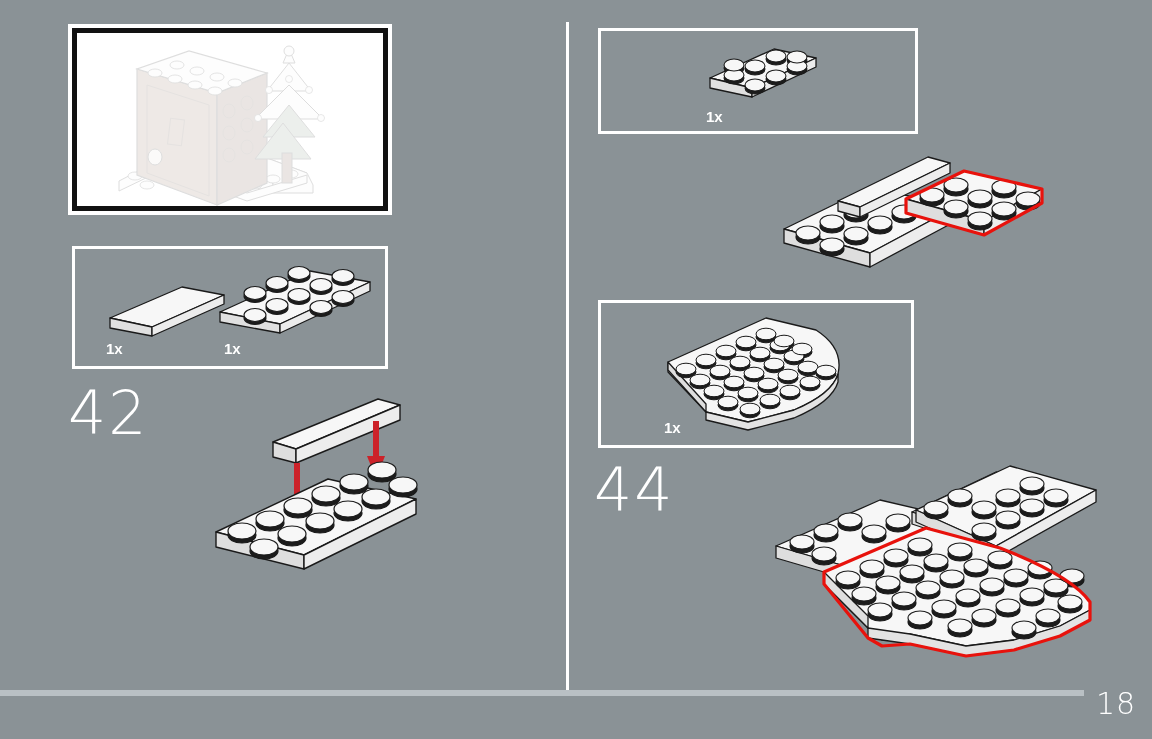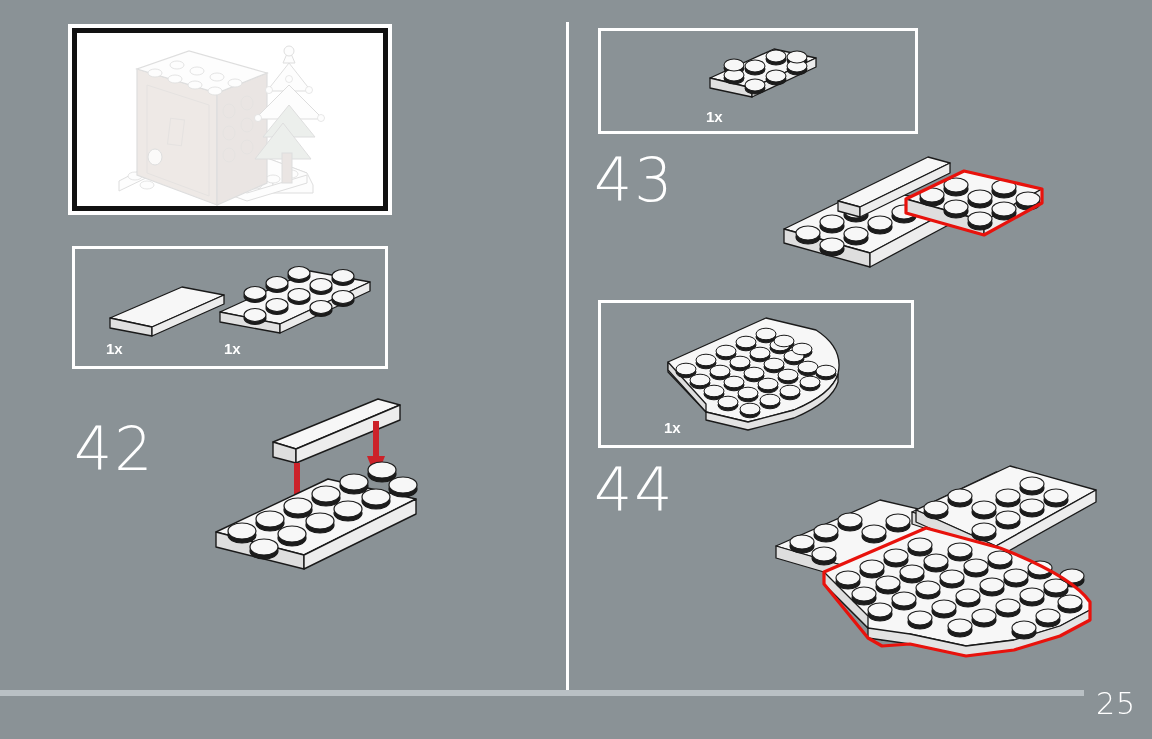--- a/index.html
+++ b/index.html
@@ -90,21 +90,21 @@
   
   .step-number {
     position: absolute;
     color: #ffffff;
     font-size: 60px;
     font-weight: 300;
     line-height: 1;
     font-family: "DejaVu Sans", sans-serif;
     letter-spacing: 2px;
   }
-  #step-num-42 { left: 74px;  top: 383px; margin-top: 36px; }
+  #step-num-42 { left: 68px;  top: 383px; }
   #step-num-43 { left: 594px; top: 150px; }
   #step-num-44 { left: 594px; top: 460px; text-align: right; }
 
   
   .stage { position: absolute; }
   #stage-42-parts { left: 72px;  top: 246px; width: 316px; height: 123px; }
   #stage-42-build { left: 200px; top: 395px; width: 250px; height: 200px; }
   #stage-43-parts { left: 598px; top: 28px;  width: 320px; height: 106px; }
   #stage-43-build { left: 760px; top: 145px; width: 300px; height: 140px; }
   #stage-44-parts { left: 598px; top: 300px; width: 316px; height: 148px; }
@@ -333,21 +333,20 @@
           <ellipse cx="199" cy="38" rx="10" ry="6"></ellipse>
           <ellipse cx="136" cy="37" rx="10" ry="6"></ellipse>
           <ellipse cx="199" cy="29" rx="10" ry="6"></ellipse>
         </g>
       </g>
     </svg>
   </div>
 
   <span class="qty-label" style="left:706px; top:108px;">1x</span>
 
-  <div class="step-number" id="step-num-43">43</div>
 
   <div class="stage" id="stage-43-build">
     <svg width="300" height="140" viewBox="0 0 300 140">
 
       <g stroke="#1a1a1a" stroke-width="1.3" stroke-linejoin="round">
         <path d="M24 84 L110 42 L196 62 L110 108 Z" fill="#f7f7f7"></path>
         <path d="M24 84 L24 98 L110 122 L110 108 Z" fill="#dedede"></path>
         <path d="M110 108 L196 62 L196 76 L110 122 Z" fill="#ededed"></path>
       </g>
       <g stroke="#1a1a1a" stroke-width="1.15">
@@ -607,15 +606,15 @@
           <ellipse cx="288" cy="166" rx="12" ry="7"></ellipse>
           <ellipse cx="310" cy="152" rx="12" ry="7"></ellipse>
         </g>
       </g>
 
       <path d="M64 122 L166 78 L240 98 Q312 126 330 152 L330 170 L300 186 L254 200 L206 206 L150 194 L122 196 L108 188 L64 134 Z" fill="none" stroke="#e8120c" stroke-width="3.2" stroke-linejoin="round"></path>
     </svg>
   </div>
 
   <div class="footer-rule"></div>
-  <div class="page-number">25</div>
+  <div class="page-number">18</div>
 
 </div>
 
 </body></html>

